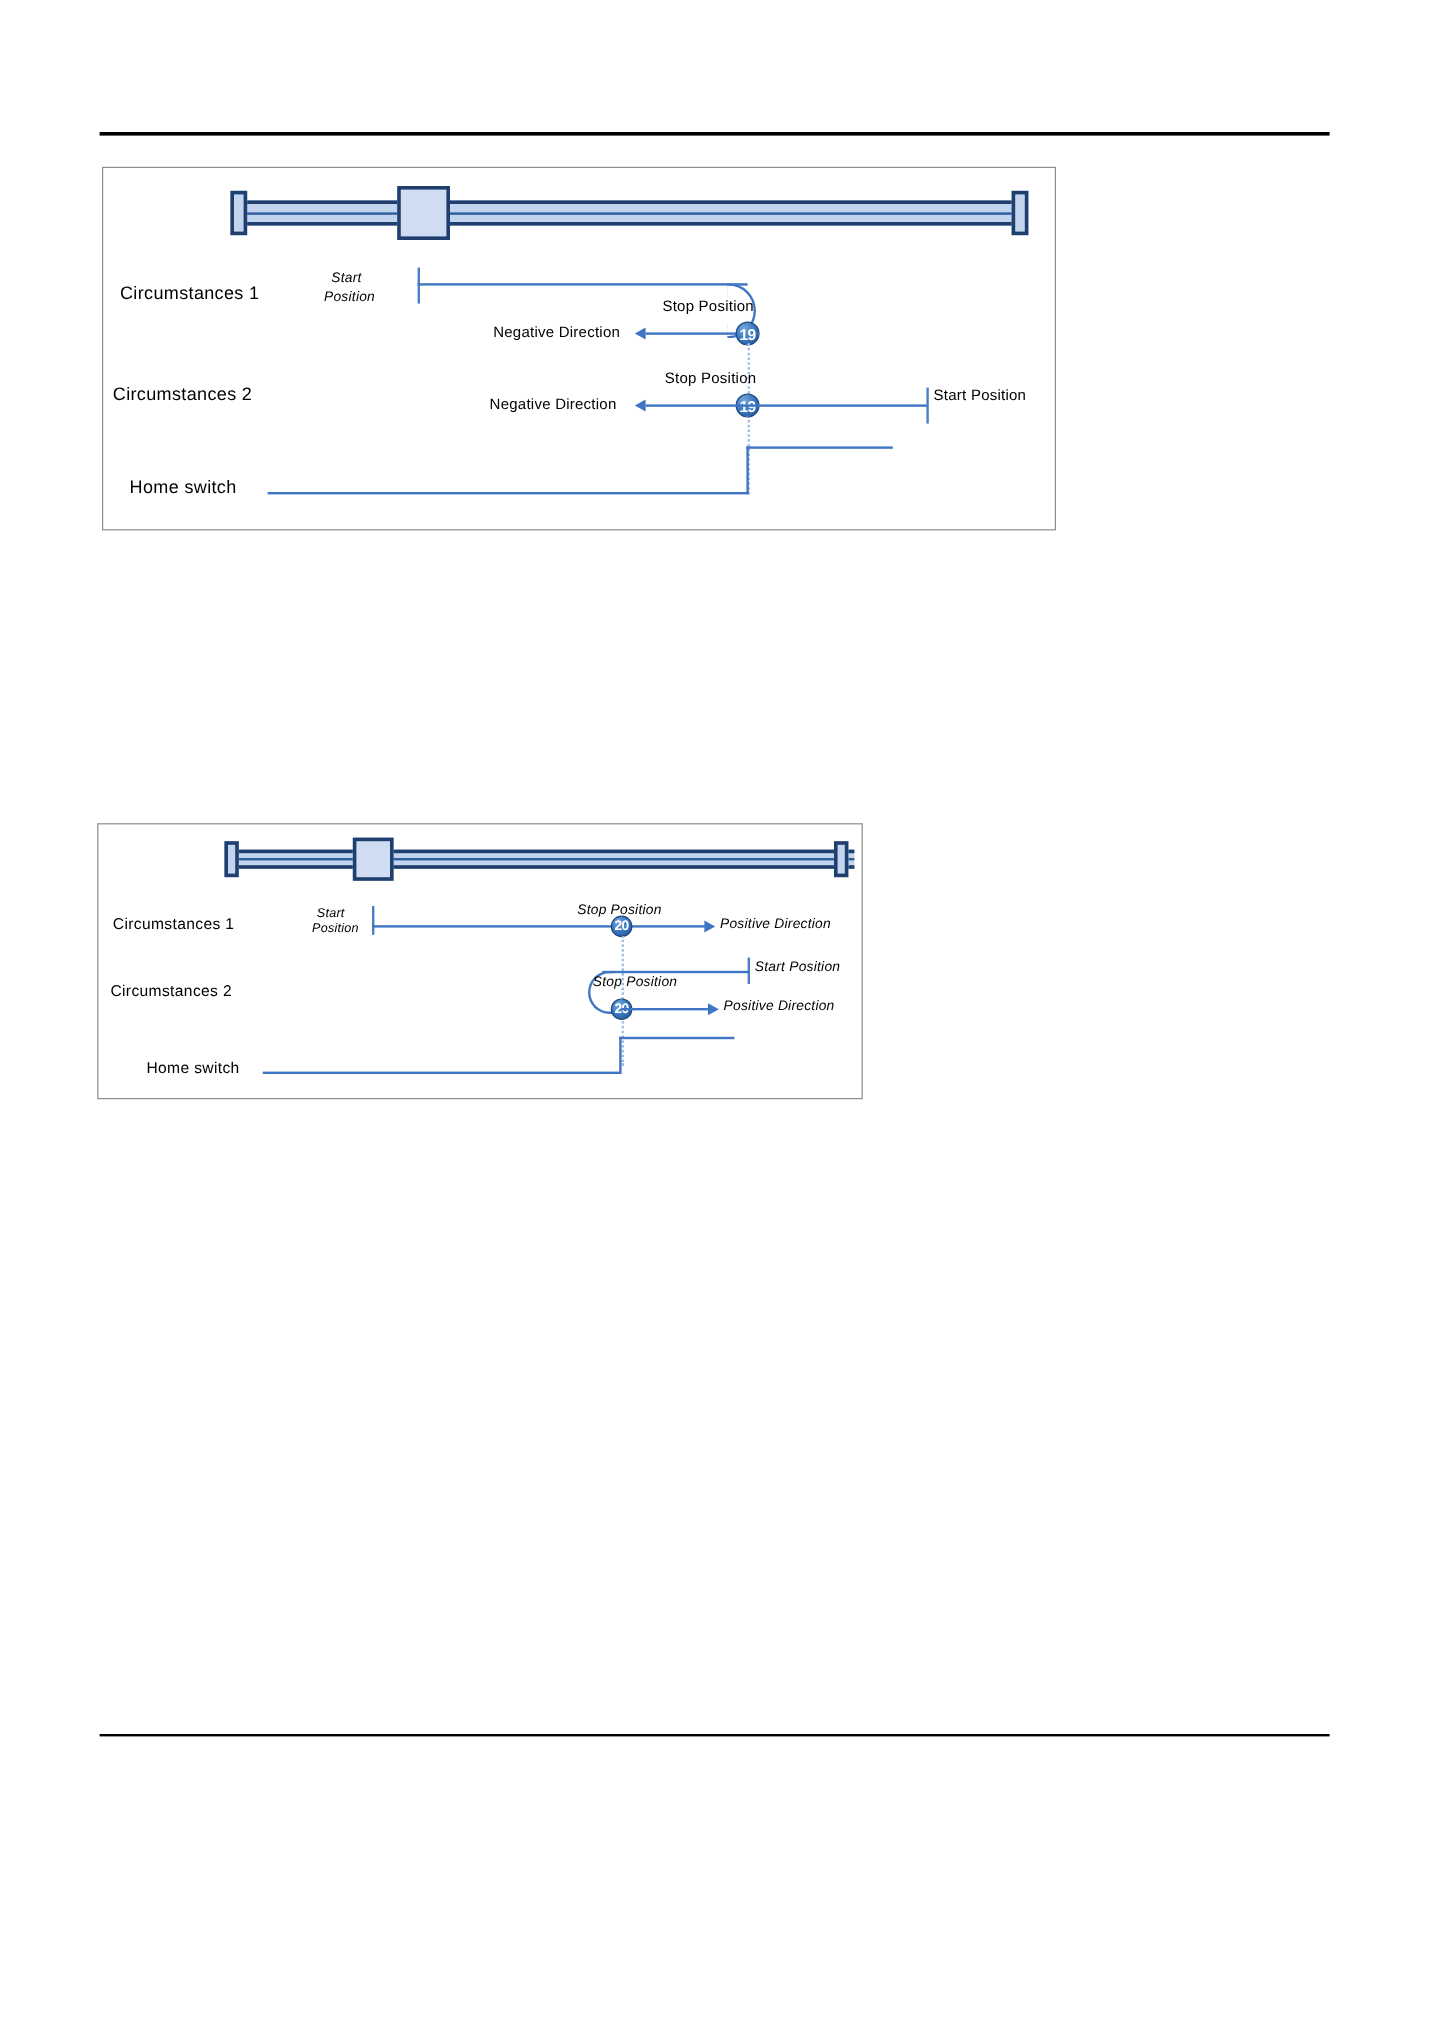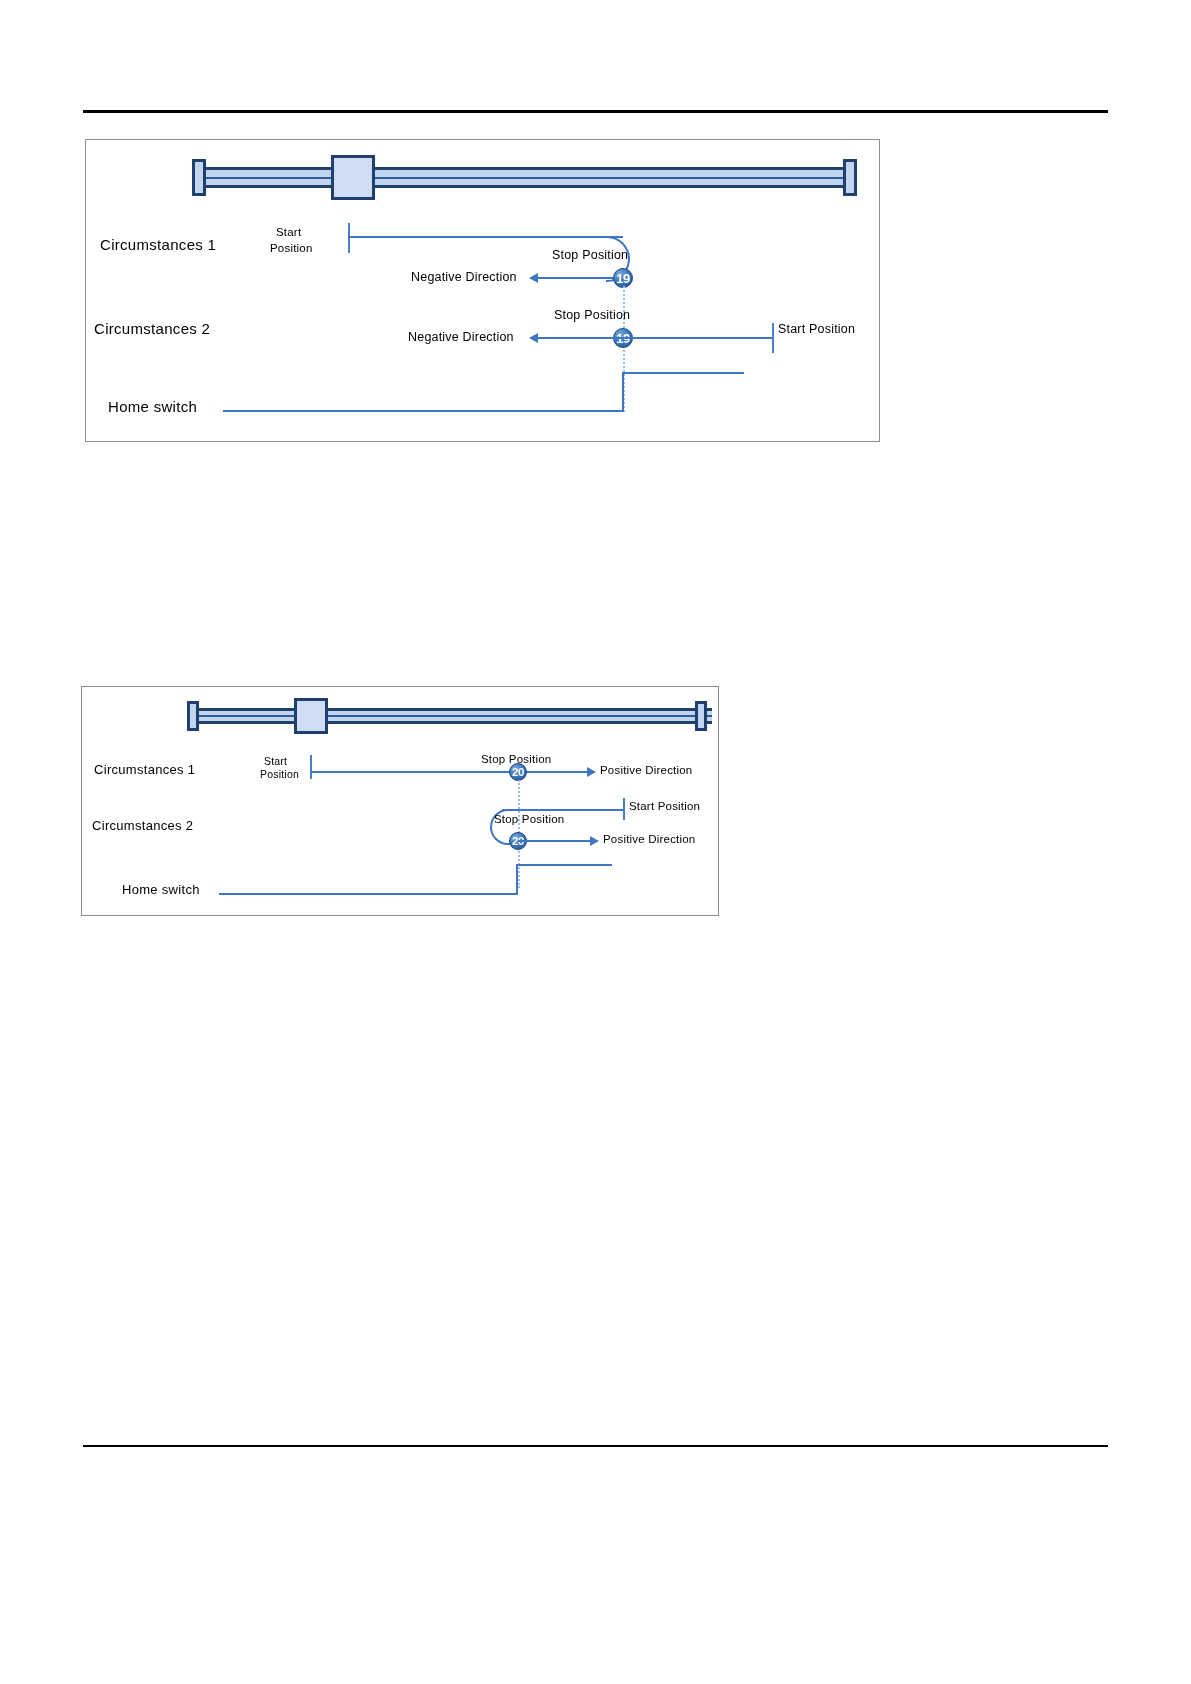--- a/index.html
+++ b/index.html
@@ -46,21 +46,21 @@
   .rail-slider{
     position:absolute;
     background:#cfdcf2;
     border:3px solid #1f3f6e;
     box-sizing:border-box;
   }
 
   
   .lbl{position:absolute;color:#000000;white-space:pre;line-height:1.15;}
   .lbl-row{font-size:15px;letter-spacing:.3px;}
-  .lbl-small{font-size:11.5px;letter-spacing:.2px;}
+  .lbl-small{font-size:11.5px;letter-spacing:.2px;font-style:italic;}
   .lbl-mid{font-size:12.5px;letter-spacing:.2px;}
 
   
   .hline{position:absolute;height:0;border-top:2px solid #3f76c4;}
   .vline{position:absolute;width:0;border-left:2px solid #3f76c4;}
   .vtick{position:absolute;width:0;border-left:2px solid #4a7fc8;}
   .dotline{position:absolute;width:0;border-left:2px dotted #9fbde4;}
 
   
   .arrow-left,.arrow-right{position:absolute;width:0;height:0;}

